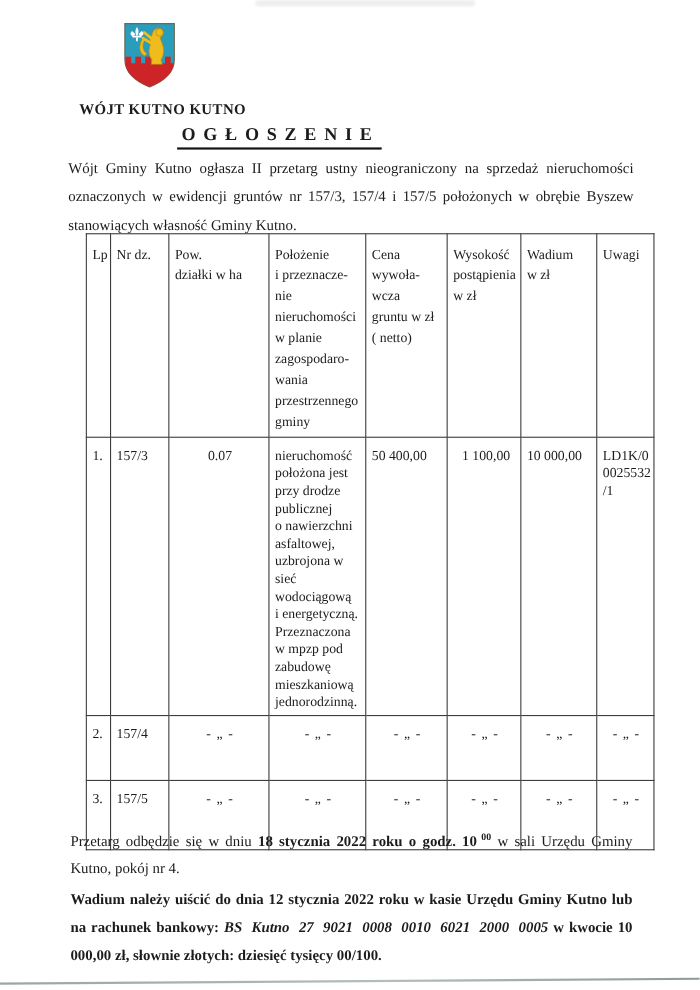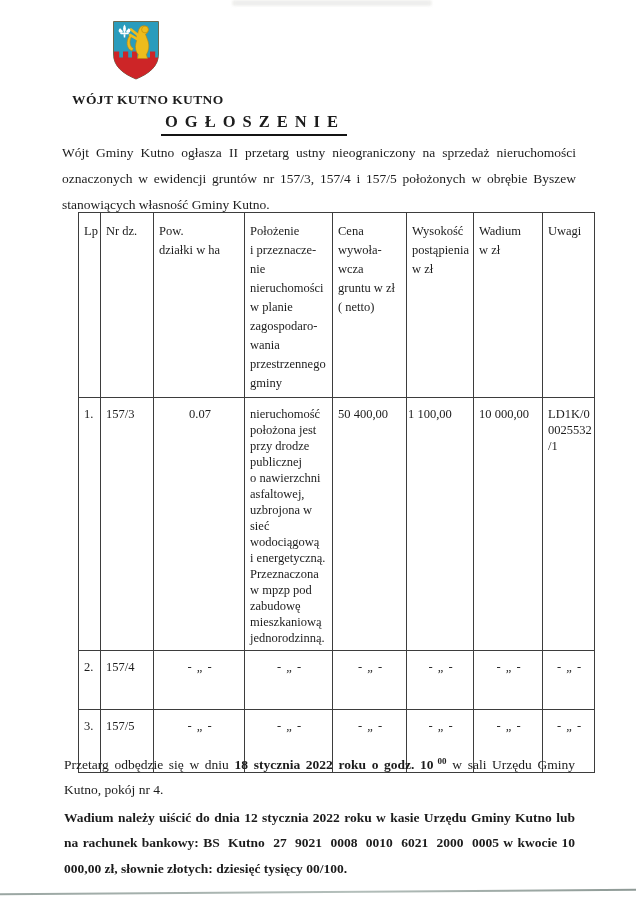--- a/index.html
+++ b/index.html
@@ -66,21 +66,21 @@
   td.c-opis { padding-top: 2px; line-height: 16.4px; text-align: left; }
   td.c-uwagi { line-height: 19px; }
   td.ditto { text-align: center; padding-top: 10px; letter-spacing: 1px; }
 
   
   .footer-block { left: 62px; top: 750px; width: 515px; }
   .footer-block p {
     margin: 2px; font-size: 13.5px; line-height: 25.4px; text-align: justify;
   }
   .b { font-weight: bold; }
-  .bi { font-weight: bold; word-spacing: 4px; }
+  .bi { font-weight: bold; font-style: italic; word-spacing: 4px; }
   sup.hour {
     font-size: 9px; font-weight: bold; vertical-align: super;
     margin-left: 4px; line-height: 0;
   }
 </style>
 </head>
 <body>
 
 <div class="abs top-smudge"></div>
 
@@ -182,21 +182,21 @@
 uzbrojona w
 sieć
 wodociągową
 i energetyczną.
 Przeznaczona
 w mpzp pod
 zabudowę
 mieszkaniową
 jednorodzinną.</td>
     <td>50 400,00</td>
-    <td style="padding-left:1px">1 100,00</td>
+    <td style="padding-left:13px">1 100,00</td>
     <td>10 000,00</td>
     <td class="preline c-uwagi">LD1K/0
 0025532
 /1</td>
   </tr>
   <tr style="height:59px">
     <td>2.</td>
     <td>157/4</td>
     <td class="ditto">- „ -</td>
     <td class="ditto">- „ -</td>

